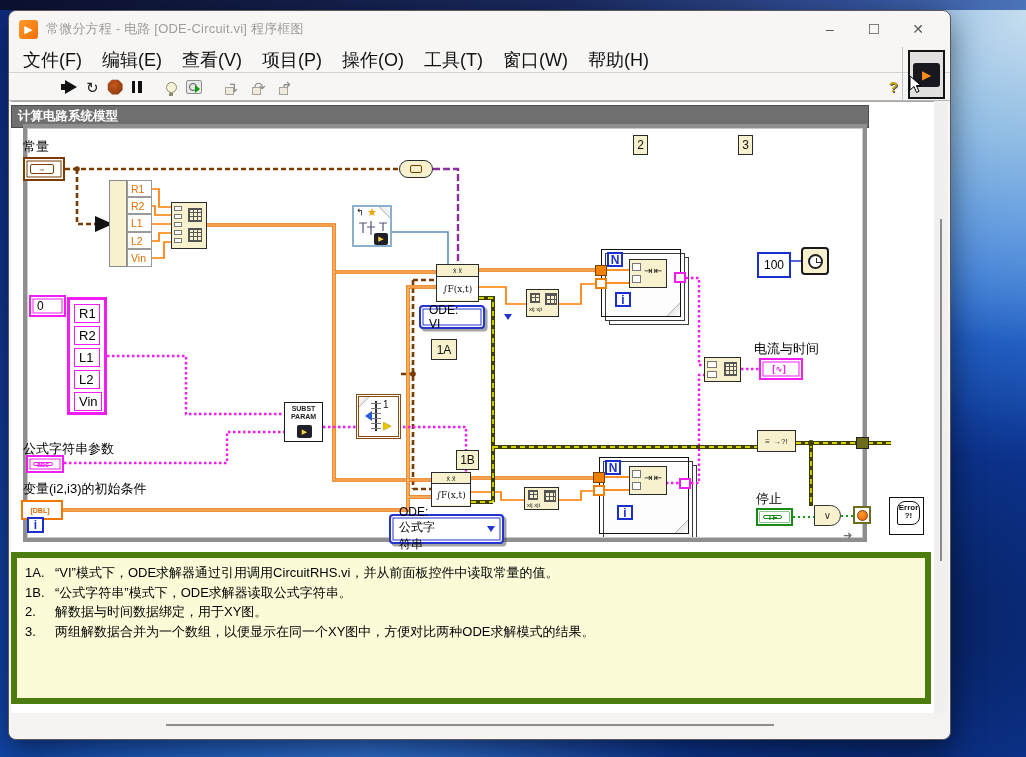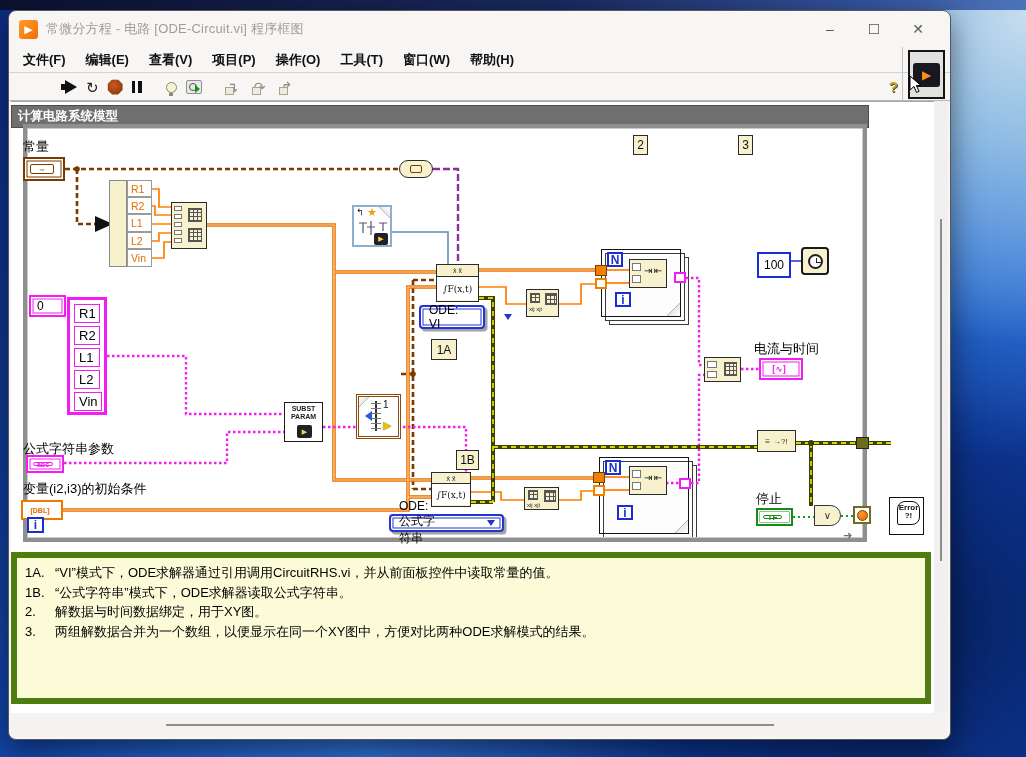--- a/index.html
+++ b/index.html
@@ -22,21 +22,21 @@
   .titlebar { position:absolute; left:0; top:0; width:100%; height:36px; display:flex; align-items:center; }
   .appicon { width:19px; height:19px; margin-left:10px; border-radius:3px;
     background:linear-gradient(135deg,#ff9a2e,#f07000); color:#fff; font-size:11px;
     display:flex; align-items:center; justify-content:center; }
   .title { margin-left:8px; font-size:13px; color:#a09d99; letter-spacing:.2px; }
   .winbtns { position:absolute; right:10px; top:0; height:36px; display:flex; }
   .wbtn { width:44px; height:36px; display:flex; align-items:center; justify-content:center;
     color:#5a5a5a; font-size:14px; }
   .menubar { position:absolute; left:0; top:36px; width:100%; height:26px; display:flex;
     align-items:center; border-bottom:1px solid #d4d2d0; padding-left:4px; }
-  .menuitem { font-size:13px; color:#111; padding:0 10px; height:100%; display:flex; align-items:center;font-weight:bold; }
+  .menuitem { font-size:18px; color:#111; padding:0 10px; height:100%; display:flex; align-items:center; }
   .toolbar { position:absolute; left:0; top:63px; width:100%; height:27px;
     border-bottom:1px solid #b9b7b5; display:flex; align-items:center; padding-left:56px; gap:9px; }
   .tbtn { display:flex; align-items:center; justify-content:center; height:20px; }
   .runarrow { width:0; height:0; border-left:12px solid #111; border-top:7px solid transparent;
     border-bottom:7px solid transparent; position:relative; }
   .runarrow::before{content:"";position:absolute;left:-16px;top:-3px;width:6px;height:6px;background:#111;}
   .iconglyph { font-size:15px; color:#222; line-height:1; }
   .octagon { width:15px; height:15px; background:radial-gradient(circle at 40% 35%,#c85a20,#7c2e06);
     clip-path:polygon(30% 0,70% 0,100% 30%,100% 70%,70% 100%,30% 100%,0 70%,0 30%);
     outline:2px solid #9a9a9a; }
@@ -375,21 +375,21 @@
       <div>SUBST</div>
       <div>PARAM</div>
       <div class="lvchip abs" style="left:12px;top:22px;width:15px;height:13px;">▶</div>
     </div>
 
     <div class="abs z3 node" style="left:420px;top:370px;width:40px;height:35px;padding:0;">
       <div class="odehead" style="height:11px;">ẋ ẍ</div>
       <div class="odebody" style="height:21px;">∫F(x,t)</div>
     </div>
     <div class="abs z3 taglabel" style="left:445px;top:348px;width:23px;height:20px;">1B</div>
-    <div class="abs z3 ring" style="left:378px;top:412px;width:115px;height:18px;">
+    <div class="abs z3 ring" style="left:378px;top:412px;width:115px;height:30px;">
       <span>ODE: 公式字符串</span>
         <span class="tri"></span>
     </div>
 
     <div class="abs z3 node" style="left:515px;top:187px;width:33px;height:28px;">
       <div class="gridglyph abs" style="left:3px;top:3px;width:10px;height:10px;"></div>
       <div class="gridglyph abs" style="left:18px;top:3px;width:12px;height:12px;"></div>
       <div class="abs" style="left:2px;top:16px;font-size:6px;color:#222;">xij  xji</div>
     </div>
     <div class="abs z3 node" style="left:513px;top:385px;width:35px;height:23px;">

